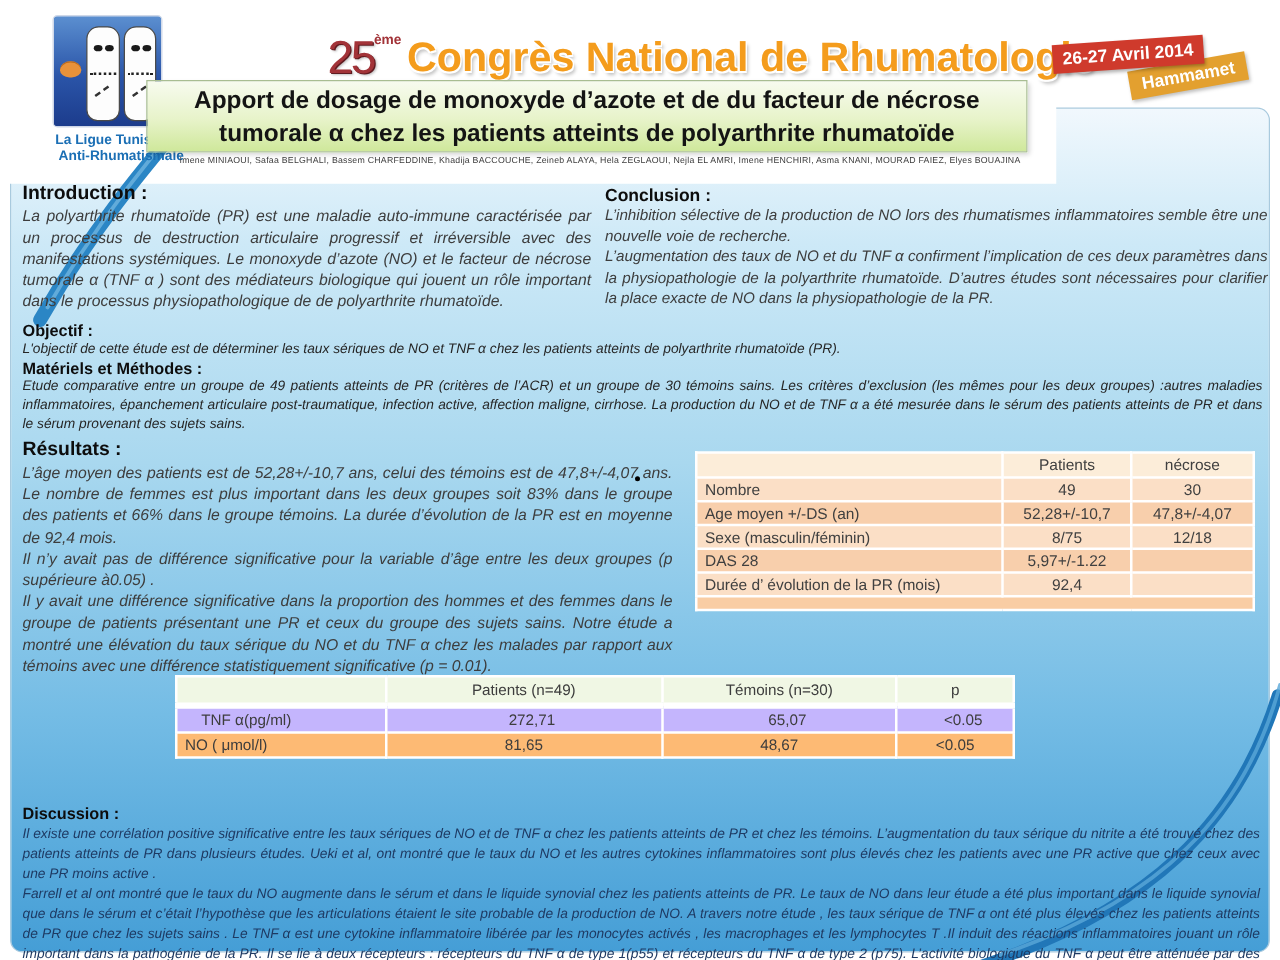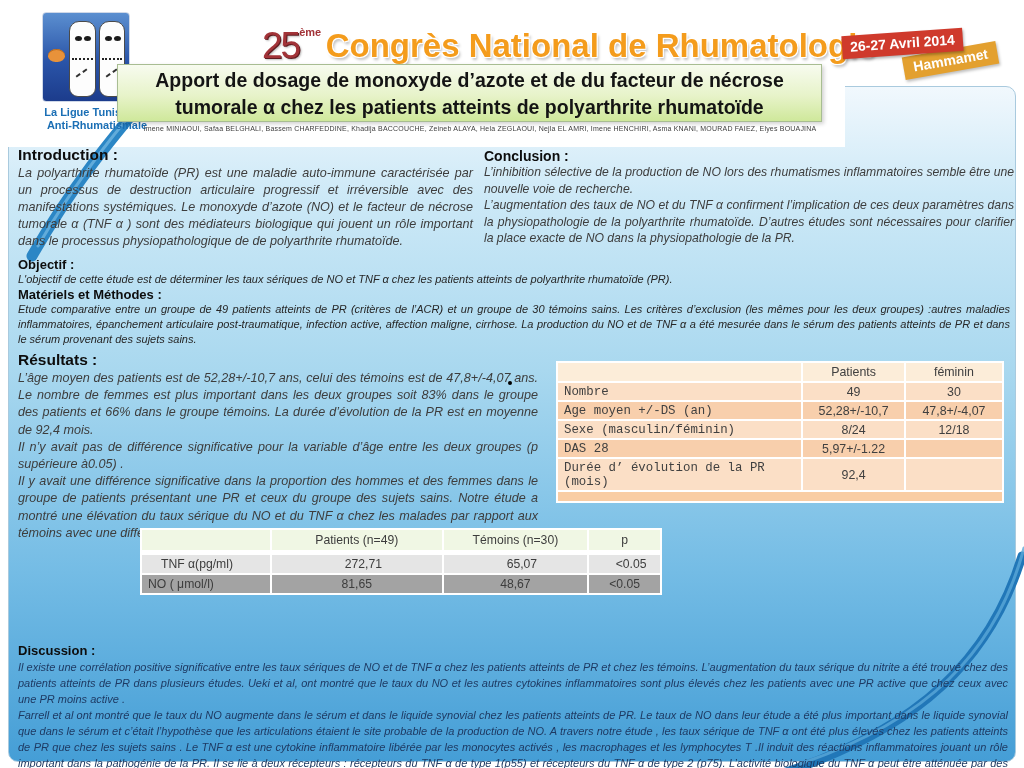--- a/index.html
+++ b/index.html
@@ -99,36 +99,36 @@
   .discussion .sec-body p { margin:0; }
   .artifact-dot { position:absolute; left:508px; top:381px; width:4px; height:4px;
     background:#000; border-radius:50%; z-index:5; }
   
   table { border-collapse:collapse; z-index:4; position:absolute;border-radius:17px; }
   th, td { border:2px solid #ffffff; }
   .t1 { left:556px; top:361px; width:448px; font-size:12.4px; color:#404040; }
   .t1 th { background:#fcedd9; font-weight:normal; padding:2px 6px; text-align:center; }
   .t1 td { padding:1.5px 6px; text-align:center; height:19px; }
   .t1 td:first-child { text-align:left; }
-  .t1 th:nth-child(1), .t1 td:nth-child(1) { width:55%;font-family:Liberation Mono, monospace; }
+  .t1 th:nth-child(1), .t1 td:nth-child(1) { width:55%; }
   .t1 th:nth-child(2), .t1 td:nth-child(2) { width:23%; }
   .t1 th:nth-child(3), .t1 td:nth-child(3) { width:22%; }
   .t1 tbody tr:nth-child(odd) td { background:#fbdfc6; }
   .t1 tbody tr:nth-child(even) td { background:#f8cfac; }
   .t1 tfoot td { background:#f9cda4; height:11px; padding:0; }
-  .t2 { left:140px; top:528px; width:522px; font-size:12.2px; color:#3d3d3d; }
+  .t2 { left:140px; top:540px; width:672px; font-size:12.2px; color:#3d3d3d; }
   .t2 th { background:#f0f7e4; font-weight:normal; padding:3px 6px; text-align:center; border-bottom:5px solid #fff; }
   .t2 td { padding:2px 6px; text-align:center; height:19px; }
   .t2 td:first-child { text-align:left; }
   .t2 th:nth-child(1), .t2 td:nth-child(1) { width:25%; }
   .t2 th:nth-child(2), .t2 td:nth-child(2) { width:33%; }
   .t2 th:nth-child(3), .t2 td:nth-child(3) { width:28%; }
   .t2 th:nth-child(4), .t2 td:nth-child(4) { width:14%; }
-  .t2 tbody tr:nth-child(1) td { background:#e5e5e5;padding-left:19px; }
-  .t2 tbody tr:nth-child(2) td { background:#a3a3a3; }
+  .t2 tbody tr:nth-child(1) td { background:#c4b5fd;padding-left:19px; }
+  .t2 tbody tr:nth-child(2) td { background:#fdba74; }
 </style>
 </head>
 <body>
 
 <div class="poster">
 
   <div class="panel"></div>
   <div class="header-band"></div>
 
   <svg class="swoosh-svg" viewBox="0 0 1024 768">
@@ -204,37 +204,37 @@
     </div>
   </div>
 
   <span class="artifact-dot"></span>
 
   <table class="t1">
       <thead>
         <tr>
           <th></th>
           <th>Patients</th>
-          <th>féminin</th>
+          <th>nécrose</th>
         </tr>
       </thead>
       <tbody>
         <tr>
           <td>Nombre</td>
           <td>49</td>
           <td>30</td>
         </tr>
         <tr>
           <td>Age moyen +/-DS (an)</td>
           <td>52,28+/-10,7</td>
           <td>47,8+/-4,07</td>
         </tr>
         <tr>
           <td>Sexe (masculin/féminin)</td>
-          <td>8/24</td>
+          <td>8/75</td>
           <td>12/18</td>
         </tr>
         <tr>
           <td>DAS 28</td>
           <td>5,97+/-1.22</td>
           <td></td>
         </tr>
         <tr>
           <td>Durée d’ évolution de la PR (mois)</td>
           <td>92,4</td>

